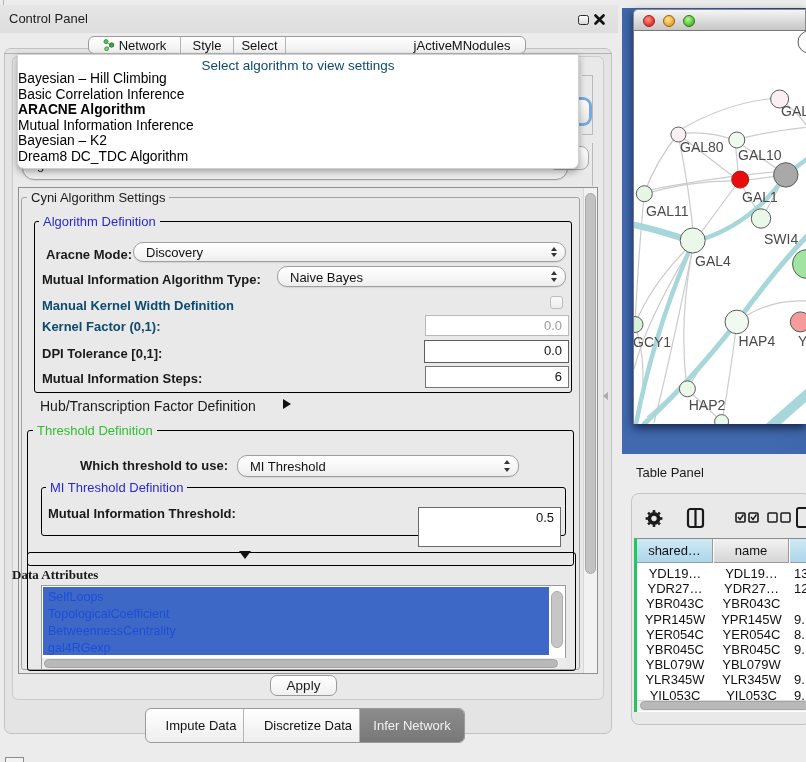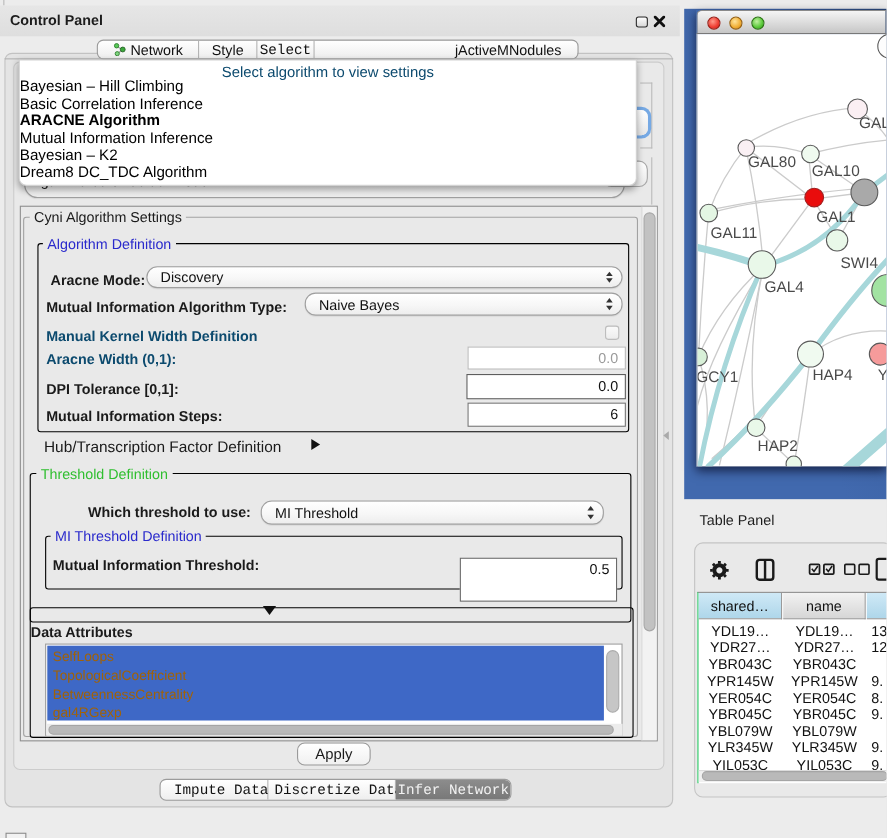--- a/index.html
+++ b/index.html
@@ -28,41 +28,41 @@
 .tab:last-child { border-right:none; }
 .tab.sel { background:linear-gradient(#8c8c8c,#787878); color:#f2f2f2; border-right-color:#6e6e6e; }
 </style>
 </head>
 <body>
 
 <div class="abs" style="left:0;top:0;width:620px;height:762px;background:#ececec;"></div>
 <div class="abs" style="left:3px;top:0;width:1px;height:5px;background:#b9b9b9;"></div>
 
 <div class="abs" style="left:0;top:5px;width:618px;height:28px;background:linear-gradient(#e6e6e6,#dedede);"></div>
-<div class="abs" style="left:9px;top:11px;font-size:13px;color:#1c1c1c;font-weight:bold;">Control Panel</div>
+<div class="abs" style="left:9px;top:11px;font-size:13px;color:#1c1c1c;">Control Panel</div>
 <div class="abs" style="left:578px;top:15px;width:11px;height:10px;border:1.6px solid #2c2c2c;border-radius:2.5px;background:linear-gradient(#fdfdfd,#d8d8d8);"></div>
 <svg class="abs" style="left:594px;top:14px;" width="11" height="11" viewBox="0 0 11 11">
 <path d="M1.5,1.5 L9.5,9.5 M9.5,1.5 L1.5,9.5" stroke="#111" stroke-width="2.6" stroke-linecap="round"></path>
   </svg>
 
 <div class="abs" style="left:4px;top:48px;width:608px;height:686px;background:#e4e4e4;border:1px solid #c2c2c2;border-radius:7px;"></div>
 
 <div class="abs" style="left:12px;top:56px;width:592px;height:644px;background:#e9e9e9;border:1px solid #cccccc;border-radius:6px;"></div>
 
 <div class="tabrow" style="left:88px;top:36px;height:18px;">
   <div class="tab" style="width:92px;">
     <svg width="12" height="12" viewBox="0 0 12 12" style="margin-right:4px;">
       <line x1="3" y1="3" x2="8" y2="6" stroke="#9a9a9a" stroke-width="1"></line>
       <line x1="8" y1="6" x2="4" y2="10" stroke="#9a9a9a" stroke-width="1"></line>
       <circle cx="3" cy="2.6" r="2" fill="#57c957" stroke="#2e7d2e" stroke-width="0.8"></circle>
       <circle cx="8.6" cy="6" r="2.2" fill="#3ca93c" stroke="#256325" stroke-width="0.8"></circle>
       <circle cx="3.6" cy="9.8" r="1.9" fill="#7fd57f" stroke="#2e7d2e" stroke-width="0.8"></circle>
     </svg>Network</div>
   <div class="tab" style="width:53px;">Style</div>
-  <div class="tab" style="width:52px;font-family:Liberation Mono, monospace;">Select</div>
+  <div class="tab" style="width:52px;">Select</div>
   <div class="tab sel" style="width:113px;margin-top:30px;">Cyni Toolbox</div>
   <div class="tab" style="width:126px;">jActiveMNodules</div>
 </div>
 
 <div class="abs" style="left:4px;top:53px;width:608px;height:1px;background:#b2b2b2;"></div>
 
 <div class="combo" style="left:22px;top:156px;width:546px;height:24px;border-radius:12px;">
   <span style="position:absolute;left:14px;top:0px;white-space:nowrap;color:#222;">galFiltered.sif default node</span>
 </div>
 
@@ -90,62 +90,62 @@
     <span class="dn"></span>
 </div>
 <div class="lbl" style="left:42px;top:272px;">Mutual Information Algorithm Type:</div>
 <div class="combo" style="left:277px;top:266px;width:289px;height:21px;">
   <span class="ctx">Naive Bayes</span>
     <span class="up"></span>
     <span class="dn"></span>
 </div>
 <div class="lbl dis" style="left:42px;top:298px;">Manual Kernel Width Definition</div>
 <div class="abs" style="left:550px;top:296px;width:13px;height:13px;border:1px solid #bdbdbd;border-radius:3px;background:linear-gradient(#fafafa,#ededed);"></div>
-<div class="lbl dis" style="left:42px;top:319px;">Aracne Width (0,1):</div>
+<div class="lbl dis" style="left:42px;top:319px;">Kernel Factor (0,1):</div>
 <div class="tf" style="left:425px;top:315px;width:144px;height:21px;border:1px solid #b9b9b9;color:#9b9b9b;line-height:19px;">0.0</div>
 <div class="lbl" style="left:42px;top:346px;">DPI Tolerance [0,1]:</div>
 <div class="tf" style="left:424px;top:340px;width:145px;height:23px;border:1.5px solid #5e5e5e;line-height:20px;">0.0</div>
 <div class="lbl" style="left:42px;top:371px;">Mutual Information Steps:</div>
 <div class="tf" style="left:425px;top:366px;width:144px;height:22px;border:1px solid #757575;line-height:20px;">6</div>
 
 <div class="abs" style="left:40px;top:398px;font-size:14px;color:#1a1a1a;">Hub/Transcription Factor Definition</div>
 <div class="abs" style="left:283px;top:399px;width:0;height:0;border-top:5.5px solid transparent;border-bottom:5.5px solid transparent;border-left:8.5px solid #111;"></div>
 
 <div class="group" style="left:27px;top:430px;width:547px;height:136px;">
   <div class="gtitle" style="left:5px;color:#2fbf2f;font-size:13px;font-weight:normal;">Threshold Definition</div>
 </div>
 <div class="lbl" style="left:80px;top:458px;">Which threshold to use:</div>
-<div class="combo" style="left:237px;top:455px;width:312px;height:22px;">
+<div class="combo" style="left:237px;top:455px;width:282px;height:22px;">
   <span class="ctx">MI Threshold</span>
     <span class="up"></span>
     <span class="dn"></span>
 </div>
 
 <div class="group" style="left:41px;top:487px;width:525px;height:49px;">
   <div class="gtitle" style="left:4px;color:#2a2acc;font-size:13px;font-weight:normal;">MI Threshold Definition</div>
 </div>
 <div class="lbl" style="left:48px;top:506px;">Mutual Information Threshold:</div>
 <div class="tf" style="left:418px;top:507px;width:143px;height:40px;border:1.5px solid #6a6a6a;line-height:20px;">0.5</div>
 
 <div class="group" style="left:27px;top:552px;width:549px;height:119px;">
   <div style="position:absolute;left:211px;top:-2px;width:0;height:0;border-left:6.5px solid transparent;border-right:6.5px solid transparent;border-top:8.5px solid #111;"></div>
 </div>
-<div class="lbl" style="left:28px;top:567px;font-size:13px;">Data Attributes</div>
+<div class="lbl" style="left:12px;top:567px;font-size:13px;font-family:Liberation Serif, serif;">Data Attributes</div>
 
 <div class="abs" style="left:41px;top:585px;width:525px;height:84px;background:#ffffff;border:1px solid #9a9a9a;"></div>
 <div class="abs" style="left:43px;top:587px;width:506px;height:68px;background:#3e68c6;"></div>
-<div class="abs" style="left:48px;top:589px;font-size:12.5px;color:#a16207;line-height:17px;">SelfLoops<br>TopologicalCoefficient<br>BetweennessCentrality<br>gal4RGexp</div>
+<div class="abs" style="left:48px;top:589px;font-size:12.5px;color:#1d4ed8;line-height:17px;">SelfLoops<br>TopologicalCoefficient<br>BetweennessCentrality<br>gal4RGexp</div>
 <div class="abs" style="left:551px;top:591px;width:12px;height:57px;background:#c6c6c6;border:1px solid #ababab;border-radius:6px;"></div>
 
 <div class="abs" style="left:42px;top:658px;width:524px;height:11px;background:#ececec;"></div>
 <div class="abs" style="left:44px;top:659px;width:514px;height:9px;background:#b9b9b9;border:1px solid #a5a5a5;border-radius:5px;"></div>
 
 <div class="abs" style="left:270px;top:675px;width:67px;height:21px;border:1px solid #9a9a9a;border-radius:7px;background:linear-gradient(#ffffff,#f0f0f0);text-align:center;font-size:13.5px;color:#1a1a1a;line-height:20px;">Apply</div>
 
-<div class="tabrow" style="left:145px;top:708px;height:20px;font-family:Liberation Mono, monospace;">
+<div class="tabrow" style="left:145px;top:708px;height:35px;">
   <div class="tab" style="width:98px;padding-left:13px;">Impute Data</div>
   <div class="tab" style="width:116px;padding-left:13px;">Discretize Data</div>
   <div class="tab sel" style="width:104px;">Infer Network</div>
 </div>
 
 <div class="abs" style="left:603px;top:392px;width:0;height:0;border-top:4px solid transparent;border-bottom:4px solid transparent;border-right:5px solid #aaaaaa;"></div>
 
 <div class="abs" style="left:5px;top:757px;width:19px;height:10px;border:1.5px solid #8a8a8a;background:#f2f2f2;"></div>
 
 <div class="abs" style="left:17px;top:54px;width:562px;height:115px;background:#ffffff;border:1px solid #d2d2d2;border-radius:0 0 7px 7px;box-shadow:0 3px 7px rgba(0,0,0,0.35);"></div>
@@ -259,21 +259,21 @@
   </g>
   <g transform="translate(128,7)" fill="none" stroke="#1a1a1a" stroke-width="1.5">
     <rect x="0" y="1" width="9" height="9" rx="1"></rect>
     <rect x="13" y="1" width="9" height="9" rx="1"></rect>
   </g>
   <g transform="translate(157,3)" fill="none" stroke="#1a1a1a" stroke-width="2">
     <rect x="0" y="0" width="14" height="19" rx="2"></rect>
   </g>
 </svg>
 
-<div class="abs" style="left:634px;top:538px;width:172px;height:174px;background:#ffffff;border-top:1px solid #8a8a8a;border-left:1px solid #22c55e;overflow:hidden;">
+<div class="abs" style="left:634px;top:538px;width:172px;height:174px;background:#ffffff;border-top:1px solid #8a8a8a;border-left:3px solid #22c55e;overflow:hidden;">
 
   <div class="abs" style="left:0;top:0;width:76px;height:24px;background:linear-gradient(#cfe9f6,#aed6ea);border-right:1px solid #9a9a9a;border-bottom:1px solid #9a9a9a;text-align:center;font-size:13px;color:#111;line-height:23px;">shared…</div>
   <div class="abs" style="left:77px;top:0;width:75px;height:24px;background:linear-gradient(#f2f2f2,#d6d6d6);border-right:1px solid #9a9a9a;border-bottom:1px solid #9a9a9a;text-align:center;font-size:13px;color:#111;line-height:23px;">name</div>
   <div class="abs" style="left:153px;top:0;width:60px;height:24px;background:linear-gradient(#cfe9f6,#aed6ea);border-bottom:1px solid #9a9a9a;text-align:left;padding-left:18px;font-size:13px;color:#111;line-height:23px;">A</div>
 
   <div class="abs" style="left:0;top:27px;width:76px;text-align:center;font-size:13px;color:#111;line-height:15.2px;">YDL19…<br>YDR27…<br>YBR043C<br>YPR145W<br>YER054C<br>YBR045C<br>YBL079W<br>YLR345W<br>YIL053C</div>
   <div class="abs" style="left:77px;top:27px;width:75px;text-align:center;font-size:13px;color:#111;line-height:15.2px;">YDL19…<br>YDR27…<br>YBR043C<br>YPR145W<br>YER054C<br>YBR045C<br>YBL079W<br>YLR345W<br>YIL053C</div>
   <div class="abs" style="left:157px;top:27px;width:40px;font-size:13px;color:#111;line-height:15.2px;">13<br>12<br>&nbsp;<br>9.<br>8.<br>9.<br>&nbsp;<br>9.<br>9.</div>
 
   <div class="abs" style="left:0;top:161px;width:172px;height:11px;background:#f0f0f0;border-top:1px solid #dcdcdc;"></div>

